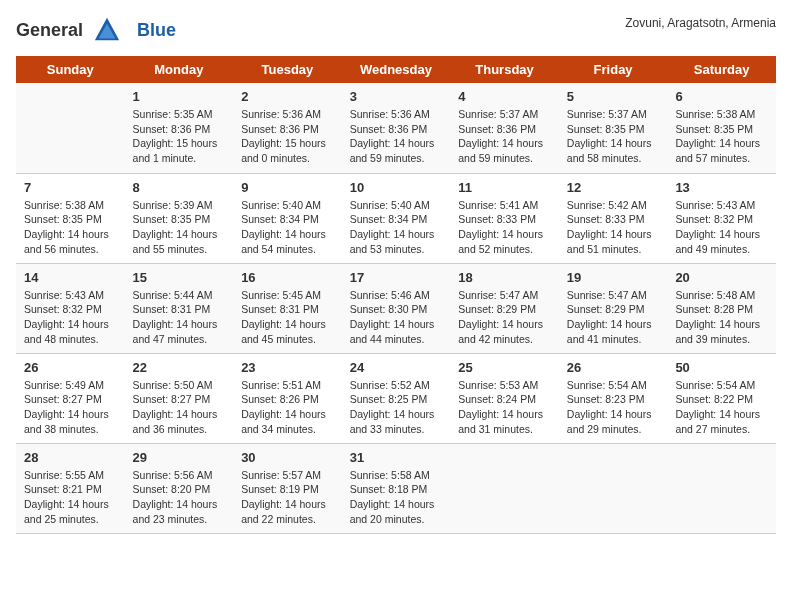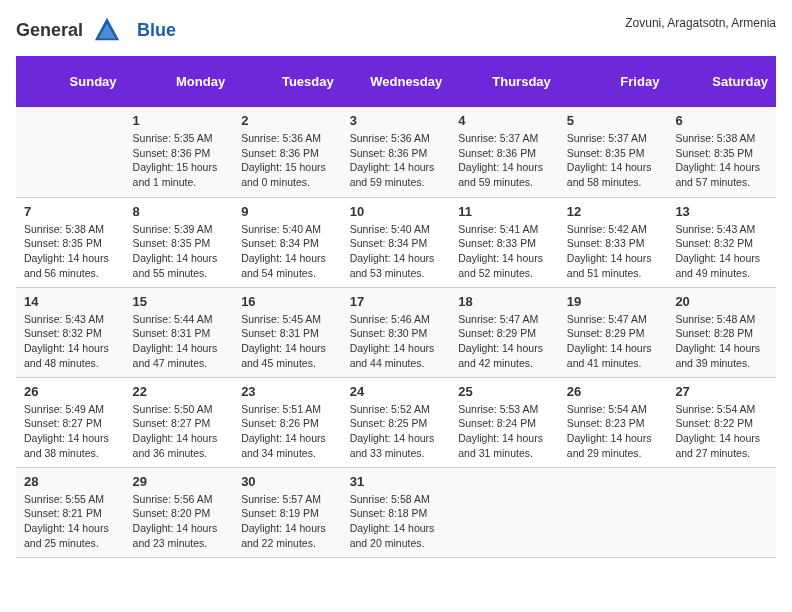--- a/index.html
+++ b/index.html
@@ -48,24 +48,24 @@
     .location-title {
       font-size: 12px;
       color: #333;
     }
     table {
       width: 100%;
       border-collapse: collapse;
       table-layout: fixed;
     }
     thead tr th {
-      background-color: #6d28d9;
+      background-color: #c2410c;
       color: #fff;
-      text-align: right;
-      padding: 18px 8px;
+      text-align: center;
+      padding: 6px 8px;
       font-size: 13px;
       font-weight: bold;
     }
     tbody tr {
       border-bottom: 1px solid #ccc;
     }
     tbody tr:nth-child(odd) {
       background-color: #f9f9f9;
     }
     tbody tr:nth-child(even) {
@@ -228,21 +228,21 @@
         </td>
         <td>
           <span class="day-number">25</span>
           <div class="day-info">Sunrise: 5:53 AM<br>Sunset: 8:24 PM<br>Daylight: 14 hours<br>and 31 minutes.</div>
         </td>
         <td>
           <span class="day-number">26</span>
           <div class="day-info">Sunrise: 5:54 AM<br>Sunset: 8:23 PM<br>Daylight: 14 hours<br>and 29 minutes.</div>
         </td>
         <td>
-          <span class="day-number">27</span>
+          <span class="day-number">50</span>
           <div class="day-info">Sunrise: 5:54 AM<br>Sunset: 8:22 PM<br>Daylight: 14 hours<br>and 27 minutes.</div>
         </td>
       </tr>
       <tr>
         <td>
           <span class="day-number">28</span>
           <div class="day-info">Sunrise: 5:55 AM<br>Sunset: 8:21 PM<br>Daylight: 14 hours<br>and 25 minutes.</div>
         </td>
         <td>
           <span class="day-number">29</span>

